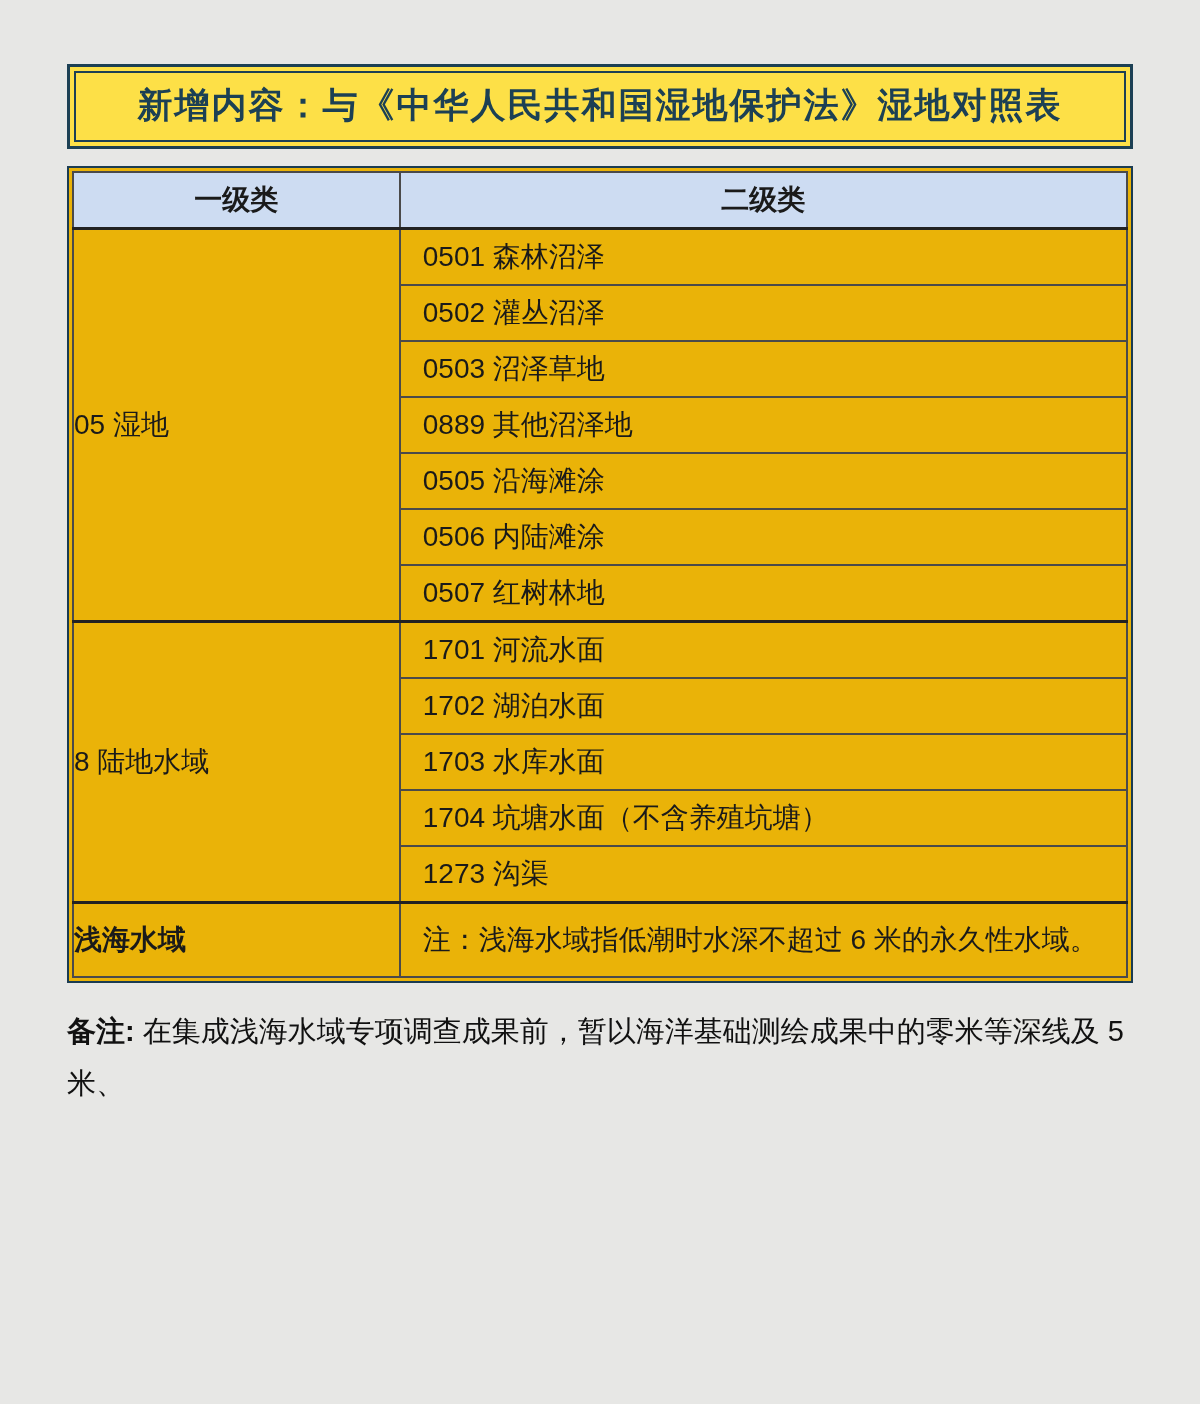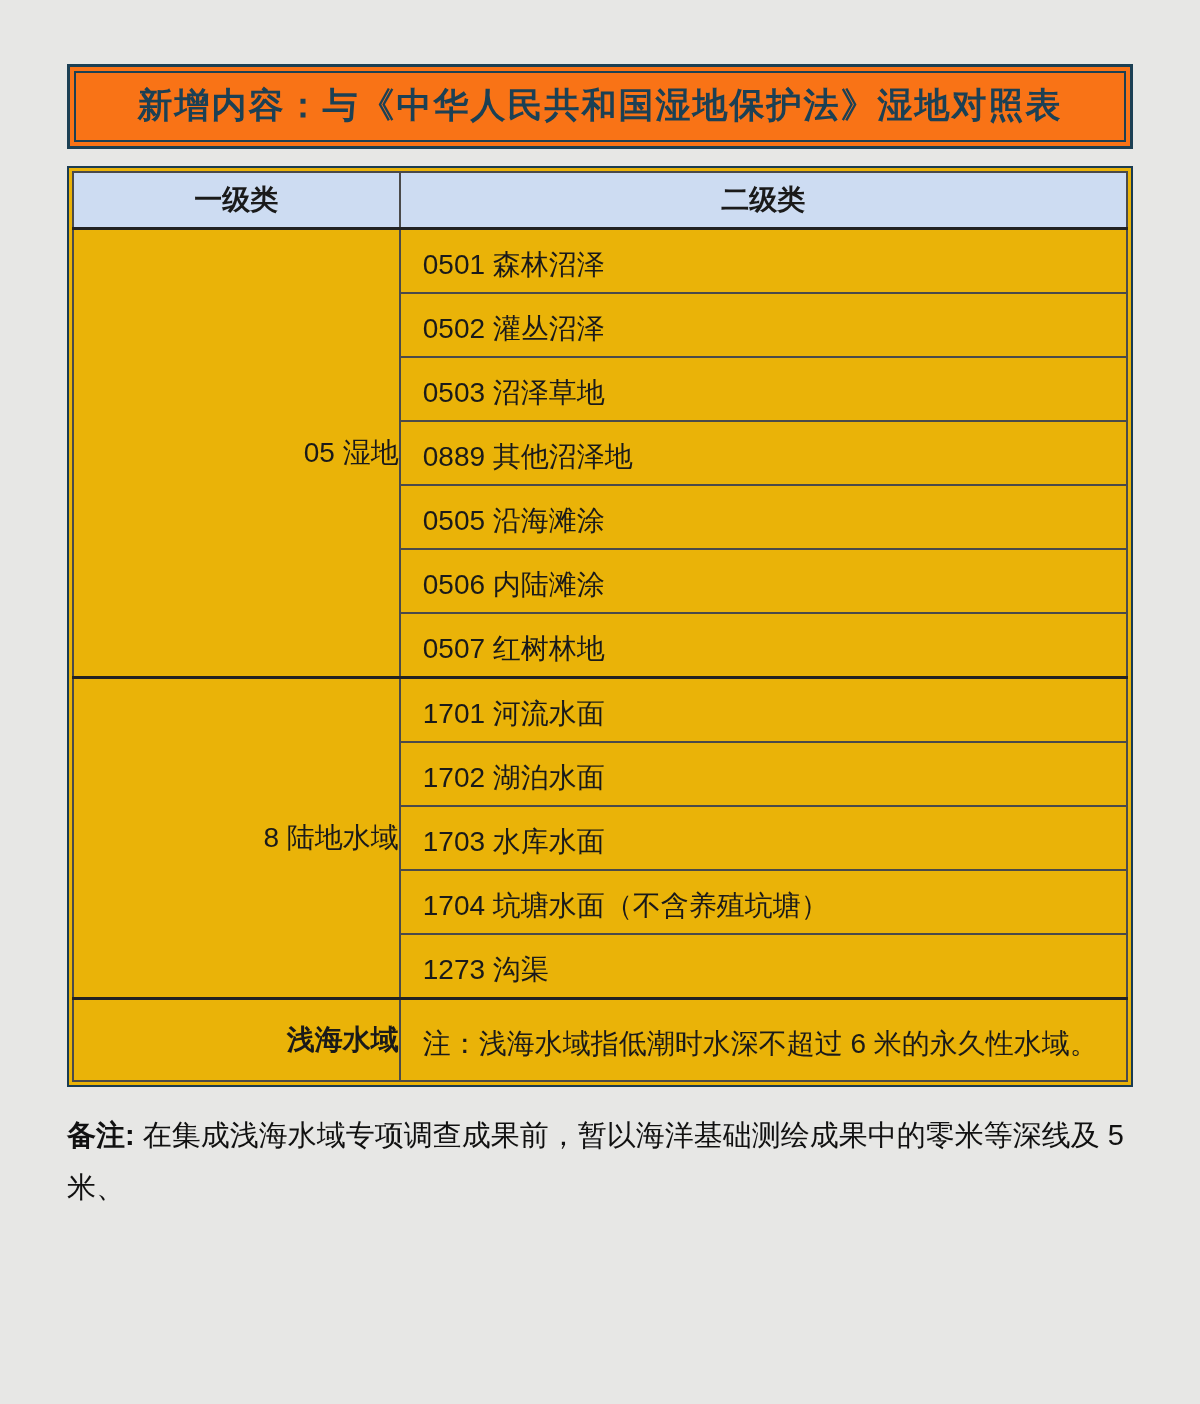--- a/index.html
+++ b/index.html
@@ -14,21 +14,21 @@
     color: #1a1a1a;
     overflow: hidden;
   }
   .page {
     padding: 64px 67px 0 67px;
   }
 
   
   .banner-outer {
     border: 3px solid #1c4054;
-    background: #f97316;
+    background: #fde047;
     padding: 4px;
   }
   .banner-inner {
     border: 2px solid #1c4054;
     text-align: center;
     font-size: 35px;
     font-weight: 900;
     letter-spacing: 2px;
     color: #1c4054;
     padding: 9px 0 11px 0;
@@ -75,26 +75,26 @@
   table.cmp th {
     background: #cddcf2;
     height: 52px;
     font-weight: bold;
     text-align: center;
     border-bottom: 3px solid #222222;
   }
   table.cmp col.c1 { width: 31%; }
   table.cmp td {
     height: 54px;
-    padding: 8px 0 0 22px;
+    padding: 0 0 0 22px;
     text-align: left;
     vertical-align: middle;
   }
   table.cmp td.lvl1 {
-    text-align: right;
+    text-align: left;
     padding: 0;
   }
   table.cmp tr.group-start td {
     border-top: 3px solid #222222;
   }
   table.cmp tr.note-row td {
     height: 72px;
   }
   table.cmp td.bold {
     font-weight: bold;

